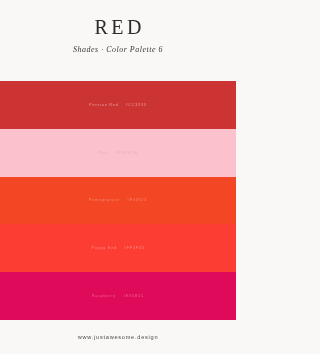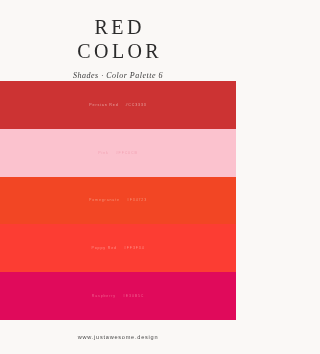--- a/index.html
+++ b/index.html
@@ -22,21 +22,21 @@
     position: relative;
   }
 
   
   .header {
     height: 81px;
     flex: 0 0 81px;
     display: flex;
     flex-direction: column;
     align-items: center;
-    justify-content: space-between;
+    justify-content: flex-start;
     padding-top: 17px;
     box-sizing: border-box;
   }
   .title-line {
     font-family: "Liberation Serif", serif;
     font-size: 20px;
     line-height: 21px;
     letter-spacing: 3.4px;
     color: #2b2b2b;
     font-weight: 400;
@@ -97,21 +97,20 @@
     white-space: nowrap;
   }
 </style>
 </head>
 <body style="background: rgb(250, 248, 246);">
 
 <div class="poster" style="background: rgb(250, 248, 246);">
 
   <div class="header">
     <div class="title-line" style="color: rgb(43, 43, 43);">RED</div>
-    <div class="title-line" style="color: rgb(43, 43, 43);">COLOR</div>
     <div class="subtitle">Shades · Color Palette 6</div>
   </div>
 
   <div class="swatches">
 
     <div class="swatch" style="background: rgb(204, 51, 51);">
       <div class="swatch-label" style="color: rgb(232, 166, 163);">
         <span class="swatch-name">Persian Red</span>
         <span class="swatch-hex">#CC3333</span>
       </div>

